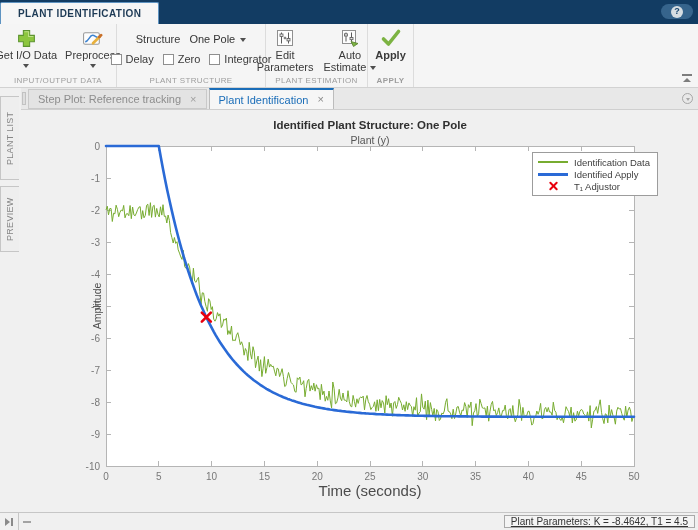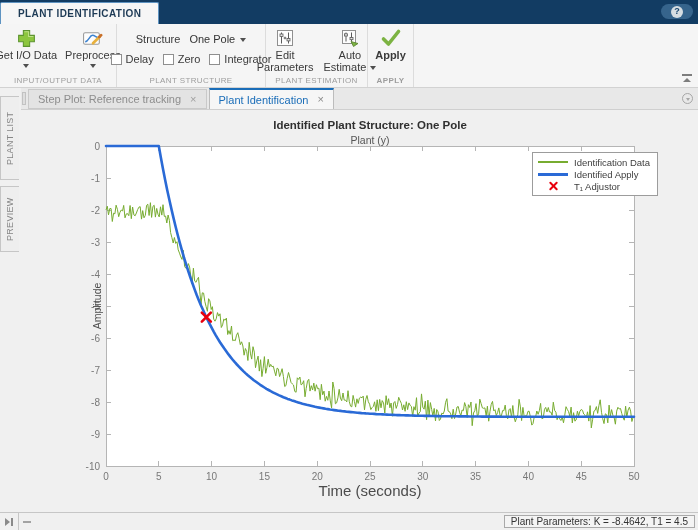--- a/index.html
+++ b/index.html
@@ -84,21 +84,21 @@
   
   .statusbar{position:absolute;left:0;right:0;bottom:0;height:18px;background:#f0f0f0;
         border-top:1px solid #c6c6c6;box-sizing:border-box;}
   .sb-left{position:absolute;left:0;top:0;bottom:0;width:18px;border-right:1px solid #c6c6c6;
         display:flex;align-items:center;justify-content:center;cursor:pointer;}
   .sb-tri{width:0;height:0;border-top:4px solid transparent;border-bottom:4px solid transparent;
         border-left:5px solid #8a8a8a;}
   .sb-bar{width:2px;height:8px;background:#8a8a8a;margin-left:1px;}
   .sb-grip{position:absolute;left:23px;top:8px;width:8px;height:2px;background:#a3a3a3;}
   .sb-params{position:absolute;right:3px;top:2px;bottom:2px;border:1px solid #a9a9a9;background:#f4f4f4;
-        padding:0 6px;font-size:10px;color:#333;display:flex;align-items:center;white-space:nowrap;}
+        padding:0 6px;font-size:10px;color:#333;display:flex;align-items:center;white-space:nowrap;text-decoration:underline;}
 </style>
 </head>
 <body>
 
 <div class="app">
 
   <div class="ribbon">
     <div class="rtab active">PLANT IDENTIFICATION</div>
     <div class="help">
       <div class="help-circle">?</div>

